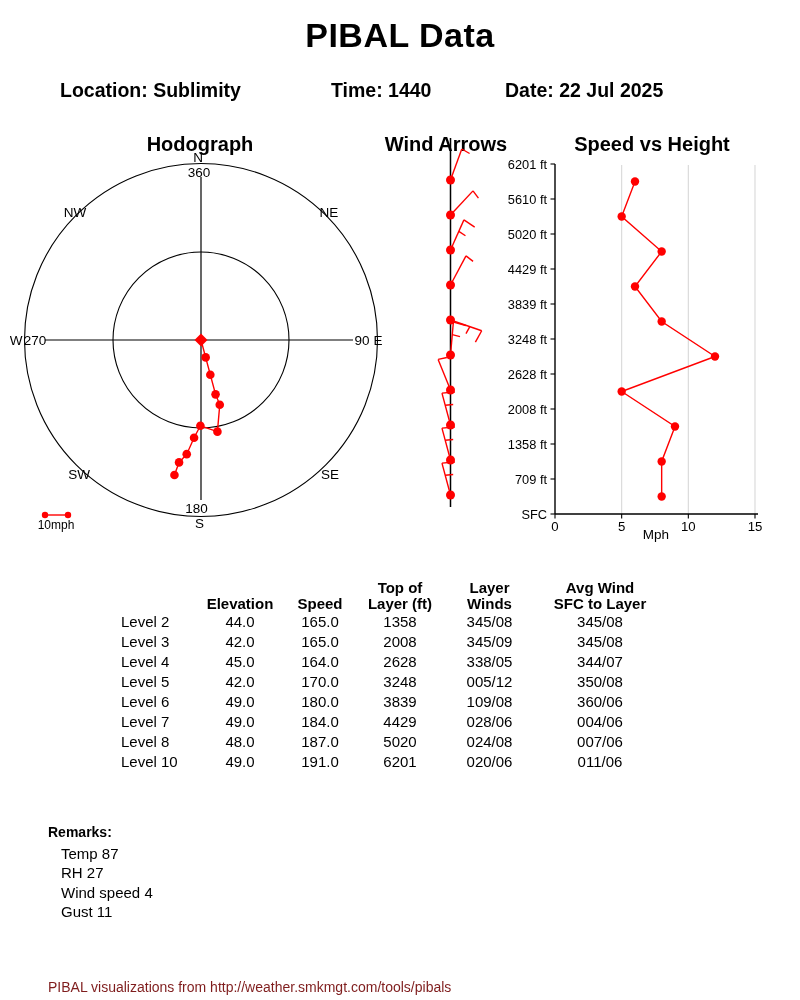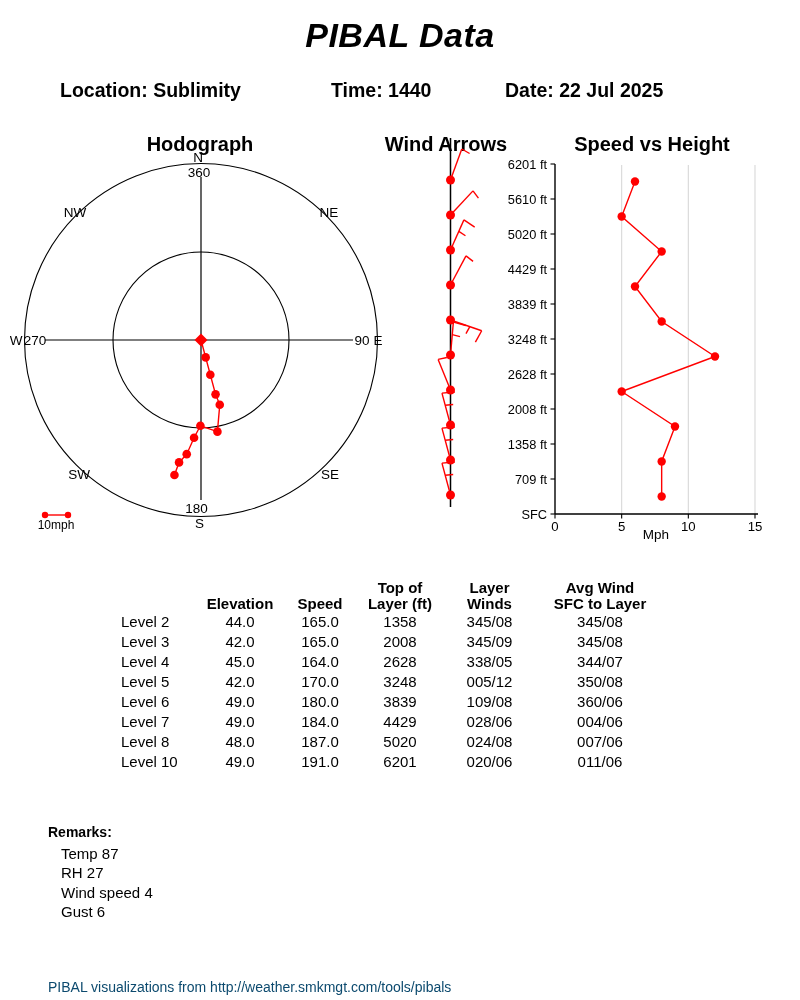--- a/index.html
+++ b/index.html
@@ -3,42 +3,42 @@
 <meta charset="utf-8">
 <style>
   html,body{margin:0;padding:0;}
   body{
     width:800px;height:1000px;position:relative;background:#ffffff;
     font-family:"Liberation Sans",sans-serif;color:#000;overflow:hidden;
   }
   .abs{position:absolute;}
   #page-title{
     left:0;right:0;top:16px;text-align:center;
-    font-size:34px;font-weight:bold;font-style:italic;letter-spacing:0.5px;
+    font-size:34px;font-weight:bold;letter-spacing:0.5px;
   }
   .hdr-item{top:79px;font-size:19.5px;font-weight:bold;white-space:nowrap;}
   #hdr-location{left:60px;}
   #hdr-time{left:331px;}
   #hdr-date{left:505px;}
   .chart-title{top:133px;width:200px;text-align:center;font-size:20px;font-weight:bold;}
   #title-hodograph{left:100px;}
   #title-windarrows{left:346px;}
   #title-speed{left:552px;text-align:center;}
   svg text{font-family:"Liberation Sans",sans-serif;fill:#000;}
   #levels-table{
     position:absolute;left:100px;top:580px;border-collapse:collapse;
     table-layout:fixed;font-size:15px;line-height:20px;
   }
   #levels-table th{font-weight:bold;vertical-align:bottom;padding:0 0 1px 0;text-align:center;line-height:15.5px;}
   #levels-table td{text-align:center;padding:0;}
   #levels-table td.level-name{text-align:left;padding-left:21px;}
   #remarks{left:48px;top:824px;font-size:15px;}
   #remarks-title{font-weight:bold;font-size:14px;margin-bottom:4px;}
   #remarks-list div{padding-left:13px;line-height:19.3px;}
-  #page-footer{left:48px;top:979px;font-size:14px;color:#0c4a6e;}
+  #page-footer{left:48px;top:979px;font-size:14px;color:#7f1d1d;}
 </style>
 </head>
 <body>
 
 <div id="page-title" class="abs">PIBAL Data</div>
 
 <div id="hdr-location" class="abs hdr-item">Location: Sublimity</div>
 <div id="hdr-time" class="abs hdr-item">Time: 1440</div>
 <div id="hdr-date" class="abs hdr-item">Date: 22 Jul 2025</div>
 
@@ -288,17 +288,17 @@
       </tr>
     </tbody>
 </table>
 
 <div id="remarks" class="abs">
   <div id="remarks-title">Remarks:</div>
   <div id="remarks-list">
       <div>Temp 87</div>
       <div>RH 27</div>
       <div>Wind speed 4</div>
-      <div>Gust 6</div>
+      <div>Gust 11</div>
     </div>
 </div>
 
 <div id="page-footer" class="abs">PIBAL visualizations from http://weather.smkmgt.com/tools/pibals</div>
 
 </body></html>

